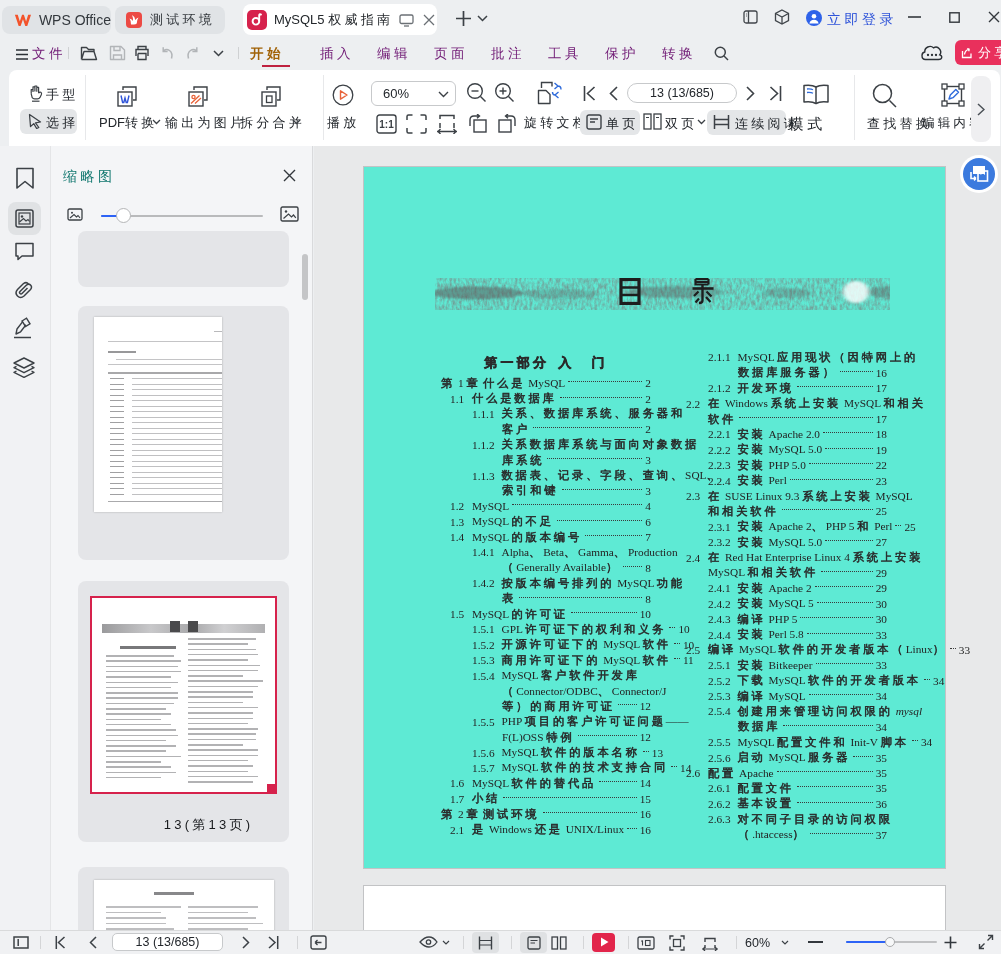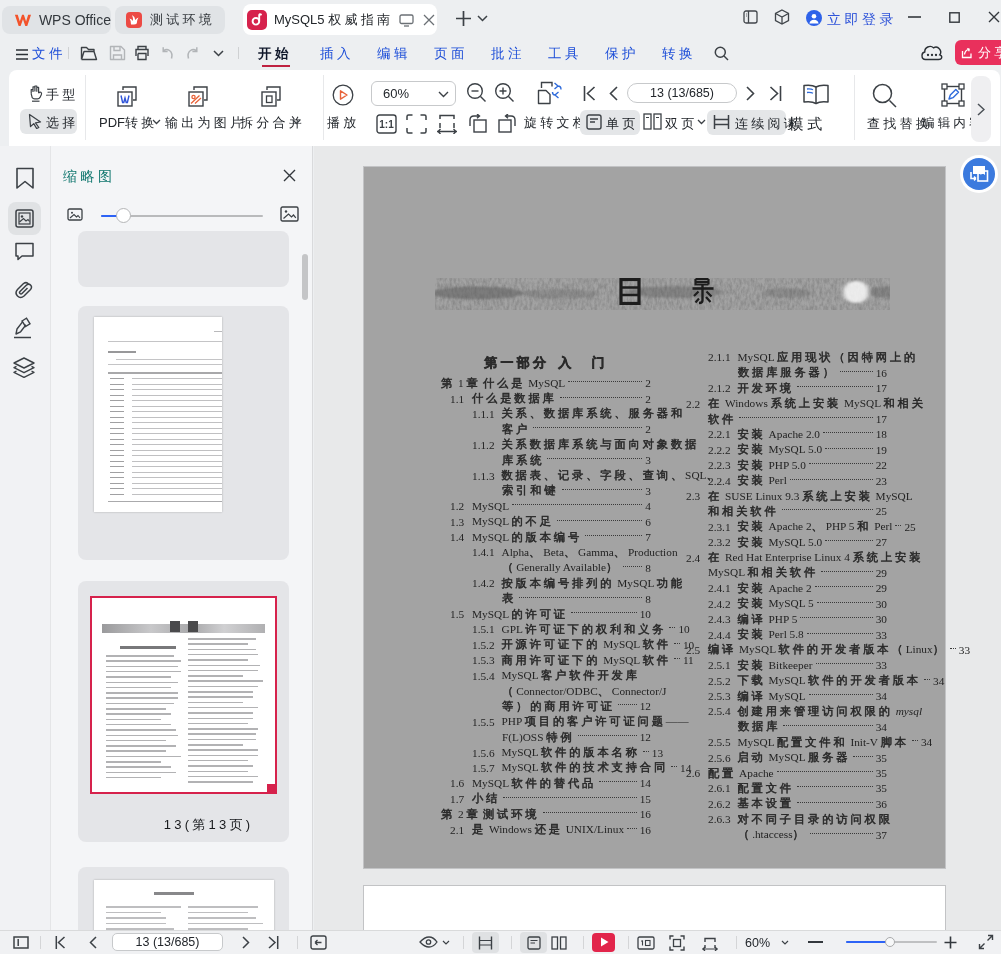--- a/index.html
+++ b/index.html
@@ -5,35 +5,35 @@
 html,body{width:1001px;height:954px;overflow:hidden}
 body{font-family:"Liberation Sans",sans-serif;position:relative;background:#edeff1;-webkit-font-smoothing:antialiased}
 i{font-style:normal;letter-spacing:.25em}
 svg{display:block}
 
 #tabbar{position:absolute;left:0;top:0;width:1001px;height:36px;background:#edeff1}
 .tab{position:absolute;top:6px;height:28px;border-radius:8px;background:#e0e3e6;display:flex;align-items:center;font-size:13.5px;color:#33383d;white-space:nowrap}
 #tabA{position:absolute;left:243px;top:4px;width:194px;height:31px;border-radius:8px;background:#fff;display:flex;align-items:center;font-size:13px;color:#23272b}
 
 #menubar{position:absolute;left:0;top:0;width:1001px;height:70px}
-.menu{position:absolute;top:45px;font-size:13.5px;color:#1d4ed8}
+.menu{position:absolute;top:45px;font-size:13.5px;color:#701a75}
 
 #ribbon{position:absolute;left:9px;top:70px;width:991px;height:76px;background:#fff;border-radius:8px 8px 0 0}
 .vsep{position:absolute;top:75px;width:1px;height:65px;background:#e7e8ea}
 .chip{position:absolute;background:#e4e6e8;border-radius:6px}
 .rtxt{position:absolute;font-size:13px;color:#23272c;white-space:nowrap}
 
 #strip{position:absolute;left:0;top:146px;width:51px;height:784px;background:#f1f2f4;border-right:1px solid #e4e5e7}
 #panel{position:absolute;left:51px;top:146px;width:262px;height:784px;background:#f4f5f7;border-right:1px solid #d9dadc;overflow:hidden}
 .titem{position:absolute;left:27px;width:211px;background:#e4e5e8;border-radius:8px}
 .tlabel{position:absolute;width:100%;text-align:center;font-size:13px;color:#17191c;letter-spacing:.25em}
 .tpage{position:absolute;background:#fff;box-shadow:0 0 2px rgba(0,0,0,.25);overflow:hidden}
 
 #doc{position:absolute;left:314px;top:146px;width:687px;height:784px;background:#e8e9ea;overflow:hidden}
-#page1{position:absolute;left:50px;top:20.5px;width:581px;height:701.5px;background:#a3a3a3;outline:1px solid #c2c3c5}
+#page1{position:absolute;left:50px;top:20.5px;width:581px;height:701.5px;background:#5eead4;outline:1px solid #c2c3c5}
 #page2{position:absolute;left:50px;top:739.5px;width:581px;height:60px;background:#fff;outline:1px solid #c2c3c5}
 
 #statusbg{position:absolute;left:0;top:930px;width:1001px;height:24px;background:#f0f1f3;border-top:1px solid #d9dadb}
 #status{position:absolute;left:0;top:0;width:1001px;height:954px;pointer-events:none}
 .ssep{position:absolute;top:936px;width:1px;height:13px;background:#d4d5d7}
 
 .col{position:absolute;width:210px;font-family:"Liberation Serif",serif;font-size:11.3px;color:#232323}
 .col i{font-family:"Liberation Sans",sans-serif;-webkit-text-stroke:0.5px #2a2a2a}
 .tlabel i{font-family:"Liberation Sans",sans-serif}
 .ln{height:15.4px;display:flex;align-items:center;white-space:nowrap}
@@ -129,21 +129,21 @@
   <svg width="14" height="14" viewBox="0 0 14 14" style="position:absolute;left:160px;top:46px">
       <path d="M11.5 12.5 Q13 7 9.5 4.5 Q6.5 2.5 3.5 4.8 M3.2 1.2 L3.2 5.6 L7.6 5.6" fill="none" stroke="#b2b5b8" stroke-width="1.5"></path>
     </svg>
   <svg width="14" height="14" viewBox="0 0 14 14" style="position:absolute;left:186px;top:46px">
       <path d="M2.5 12.5 Q1 7 4.5 4.5 Q7.5 2.5 10.5 4.8 M10.8 1.2 L10.8 5.6 L6.4 5.6" fill="none" stroke="#b2b5b8" stroke-width="1.5"></path>
     </svg>
   <svg width="11" height="7" viewBox="0 0 11 7" style="position:absolute;left:213px;top:50px">
       <path d="M1 1 L5.5 5.5 L10 1" fill="none" stroke="#3c4146" stroke-width="1.5"></path>
     </svg>
   <div style="position:absolute;left:238px;top:47px;width:1px;height:12px;background:#cfd1d3"></div>
-  <span class="menu" style="left:258px;color:#0f172a;font-weight:bold"><i>开始</i></span>
+  <span class="menu" style="left:250px;color:#a16207;font-weight:bold"><i>开始</i></span>
   <div style="position:absolute;left:262px;top:64.5px;width:28px;height:2.8px;background:#bf2140"></div>
   <span class="menu" style="left:320px"><i>插入</i></span>
   <span class="menu" style="left:377px"><i>编辑</i></span>
   <span class="menu" style="left:434px"><i>页面</i></span>
   <span class="menu" style="left:491px"><i>批注</i></span>
   <span class="menu" style="left:548px"><i>工具</i></span>
   <span class="menu" style="left:605px"><i>保护</i></span>
   <span class="menu" style="left:662px"><i>转换</i></span>
   <svg width="15" height="15" viewBox="0 0 15 15" style="position:absolute;left:714px;top:46px">
       <circle cx="6.3" cy="6.3" r="5" fill="none" stroke="#3c4146" stroke-width="1.5"></circle>

